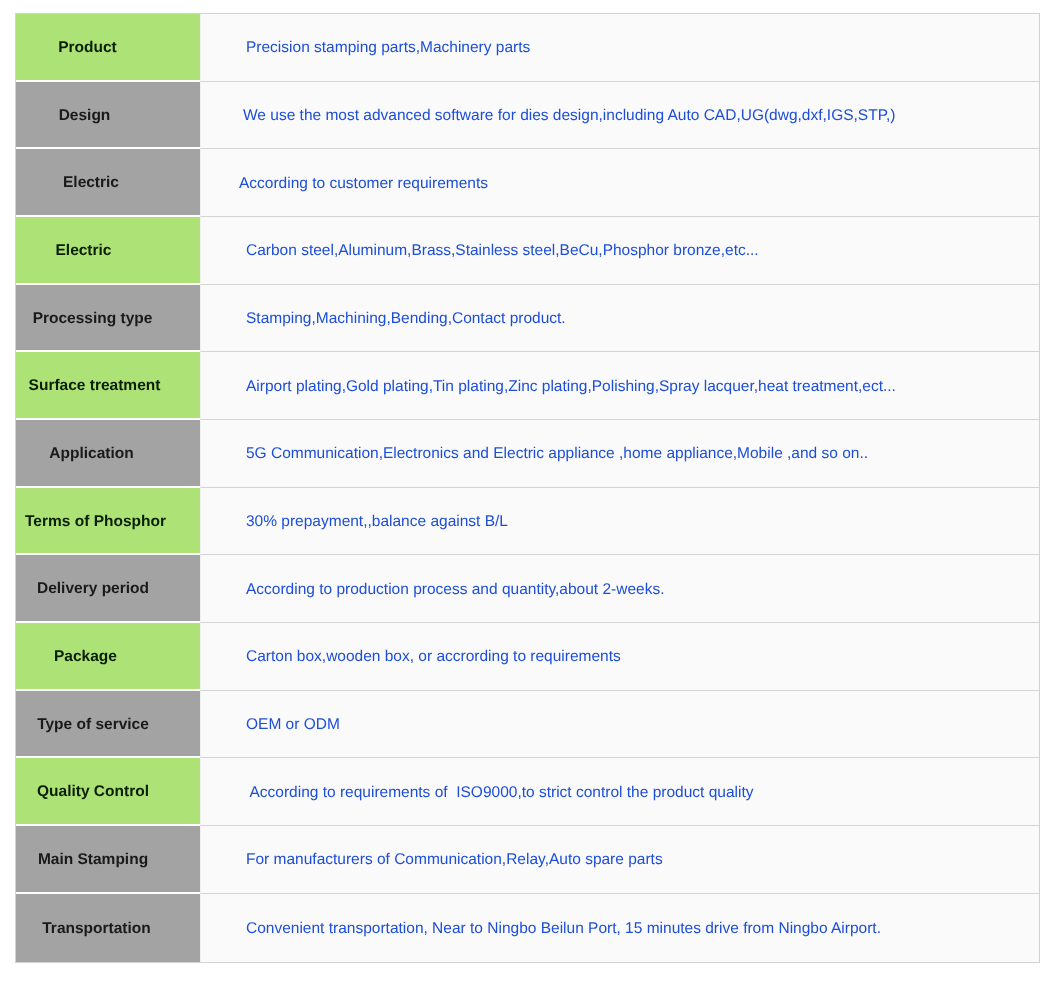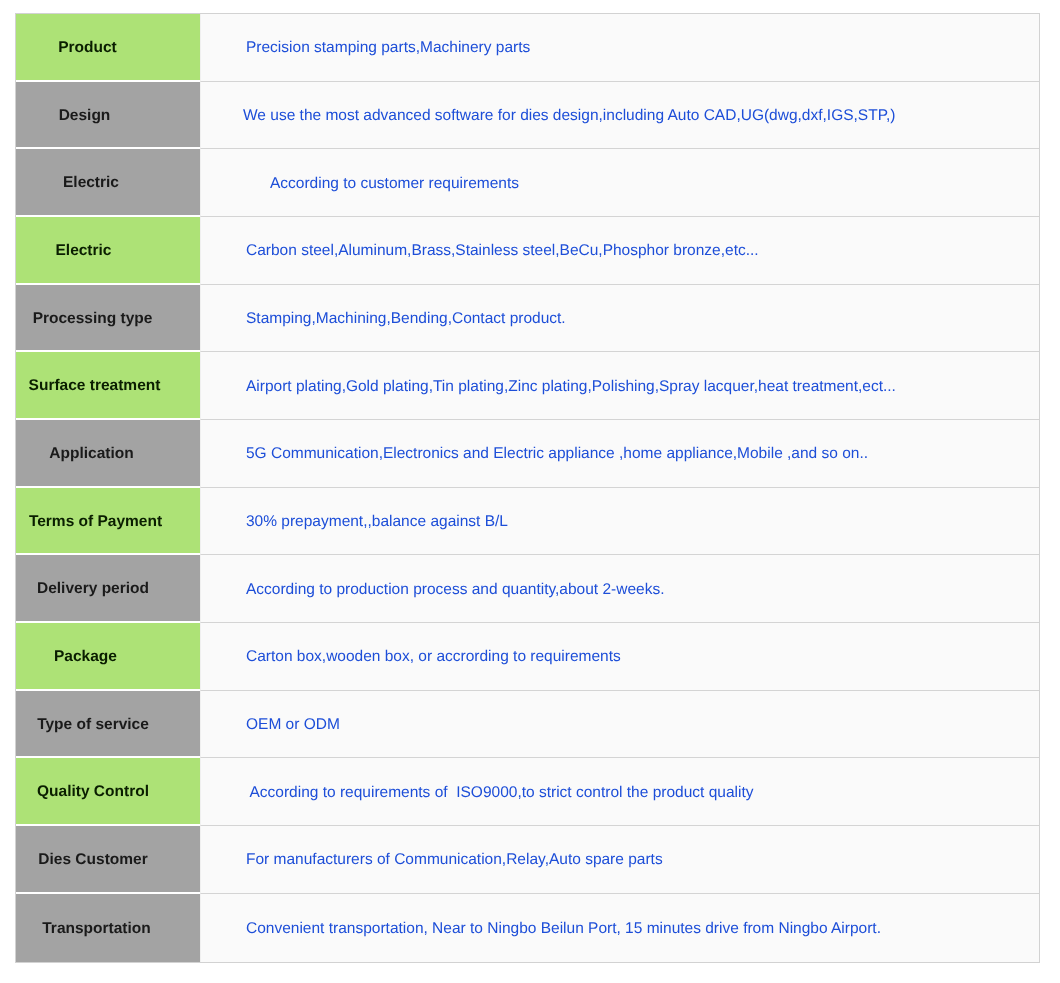--- a/index.html
+++ b/index.html
@@ -35,60 +35,60 @@
     <tr class="g">
       <td class="lbl" style="padding-right:41px">Product</td>
       <td class="val" style="padding-left:45px">Precision stamping parts,Machinery parts</td>
     </tr>
     <tr class="c">
       <td class="lbl" style="padding-right:47px">Design</td>
       <td class="val" style="padding-left:42px">We use the most advanced software for dies design,including Auto CAD,UG(dwg,dxf,IGS,STP,)</td>
     </tr>
     <tr class="c">
       <td class="lbl" style="padding-right:34px">Electric</td>
-      <td class="val" style="padding-left:69px">According to customer requirements</td>
+      <td class="val" style="padding-left:38px">According to customer requirements</td>
     </tr>
     <tr class="g">
       <td class="lbl" style="padding-right:49px">Electric</td>
       <td class="val" style="padding-left:45px">Carbon steel,Aluminum,Brass,Stainless steel,BeCu,Phosphor bronze,etc...</td>
     </tr>
     <tr class="c">
       <td class="lbl" style="padding-right:31px">Processing type</td>
       <td class="val" style="padding-left:45px">Stamping,Machining,Bending,Contact product.</td>
     </tr>
     <tr class="g">
       <td class="lbl" style="padding-right:27px">Surface treatment</td>
       <td class="val" style="padding-left:45px">Airport plating,Gold plating,Tin plating,Zinc plating,Polishing,Spray lacquer,heat treatment,ect...</td>
     </tr>
     <tr class="c">
       <td class="lbl" style="padding-right:33px">Application</td>
       <td class="val" style="padding-left:45px">5G Communication,Electronics and Electric appliance ,home appliance,Mobile ,and so on..</td>
     </tr>
     <tr class="g">
-      <td class="lbl" style="padding-right:25px">Terms of Payment</td>
+      <td class="lbl" style="padding-right:25px">Terms of Phosphor</td>
       <td class="val" style="padding-left:45px">30% prepayment,,balance against B/L</td>
     </tr>
     <tr class="c">
       <td class="lbl" style="padding-right:30px">Delivery period</td>
       <td class="val" style="padding-left:45px">According to production process and quantity,about 2-weeks.</td>
     </tr>
     <tr class="g">
       <td class="lbl" style="padding-right:45px">Package</td>
       <td class="val" style="padding-left:45px">Carton box,wooden box, or accrording to requirements</td>
     </tr>
     <tr class="c">
       <td class="lbl" style="padding-right:30px">Type of service</td>
       <td class="val" style="padding-left:45px">OEM or ODM</td>
     </tr>
     <tr class="g">
       <td class="lbl" style="padding-right:30px">Quality Control</td>
       <td class="val" style="padding-left:45px"> According to requirements of  ISO9000,to strict control the product quality</td>
     </tr>
     <tr class="c">
-      <td class="lbl" style="padding-right:30px">Dies Customer</td>
+      <td class="lbl" style="padding-right:30px">Main Stamping</td>
       <td class="val" style="padding-left:45px">For manufacturers of Communication,Relay,Auto spare parts</td>
     </tr>
     <tr class="c">
       <td class="lbl" style="padding-right:23px">Transportation</td>
       <td class="val" style="padding-left:45px">Convenient transportation, Near to Ningbo Beilun Port, 15 minutes drive from Ningbo Airport.</td>
     </tr>
   </tbody>
 </table>
 
 </body></html>

